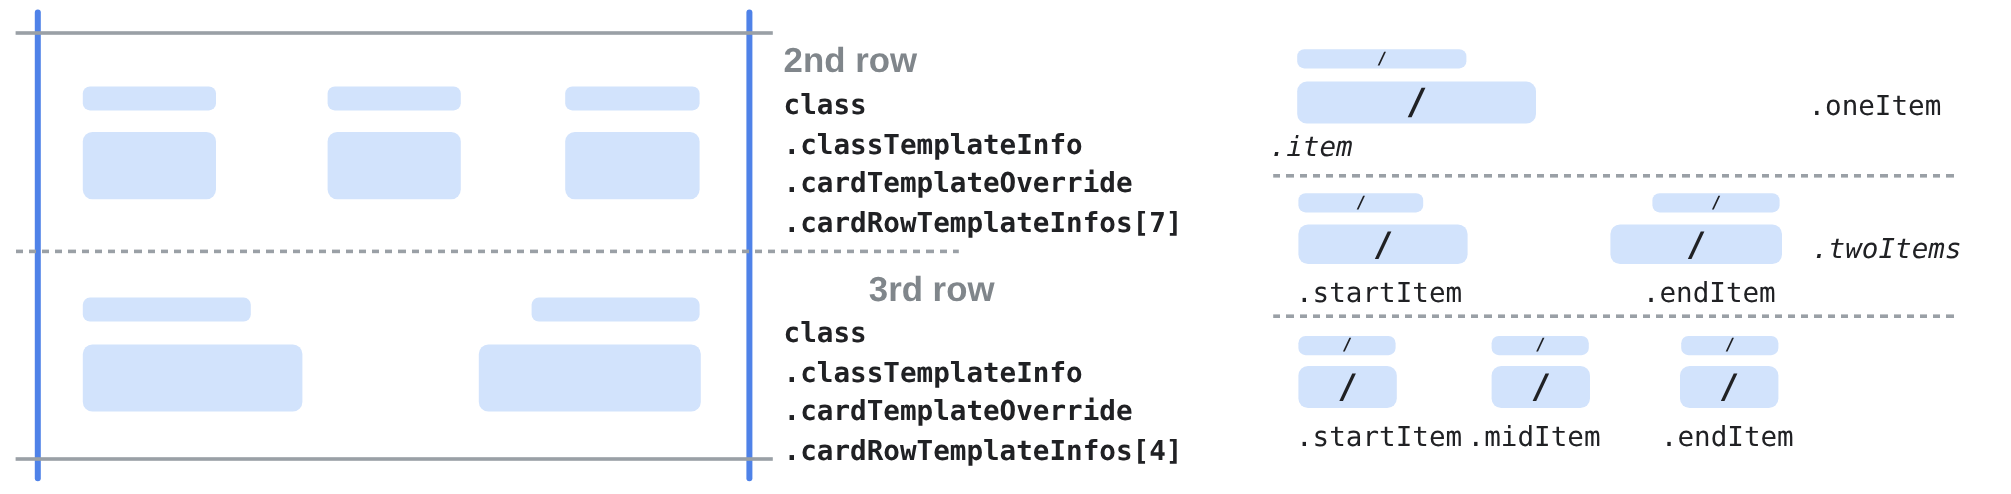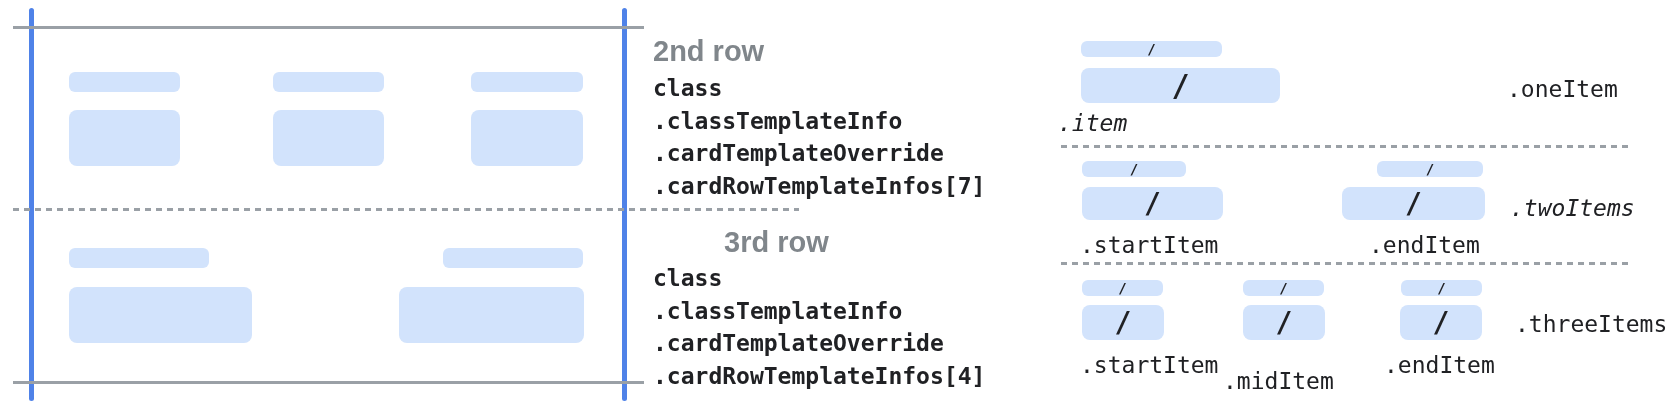--- a/index.html
+++ b/index.html
@@ -135,17 +135,16 @@
   <div class="abs bar lg flex" style="left:1243px;top:305px;width:82px;height:35px;">
     <span class="slash bg">/</span>
   </div>
   <div class="abs bar flex" style="left:1401px;top:280px;width:81px;height:16px;">
     <span class="slash sm">/</span>
   </div>
   <div class="abs bar lg flex" style="left:1400px;top:305px;width:82px;height:35px;">
     <span class="slash bg">/</span>
   </div>
   <div class="abs code" style="left:1080px;top:352px;line-height:26px;">.startItem</div>
-  <div class="abs code" style="left:1223px;top:352px;line-height:26px;margin-top:16px;">.midItem</div>
+  <div class="abs code" style="left:1223px;top:352px;line-height:26px;">.midItem</div>
   <div class="abs code" style="left:1384px;top:352px;line-height:26px;">.endItem</div>
-  <div class="abs code" style="left:1515px;top:311px;line-height:26px;">.threeItems</div>
 
 </div>
 
 </body></html>

